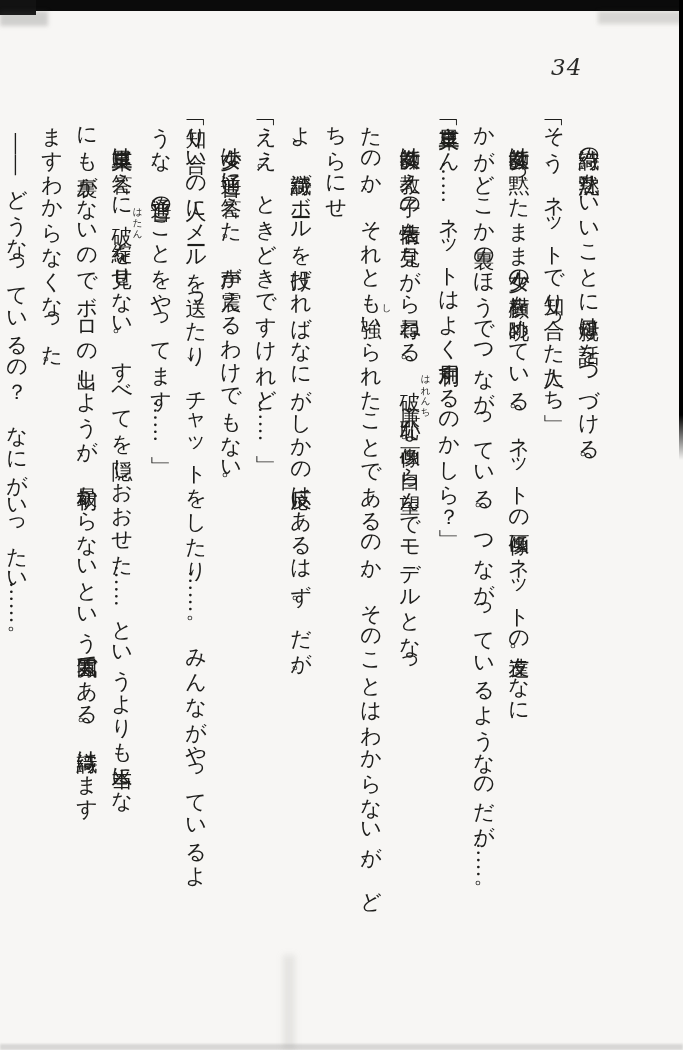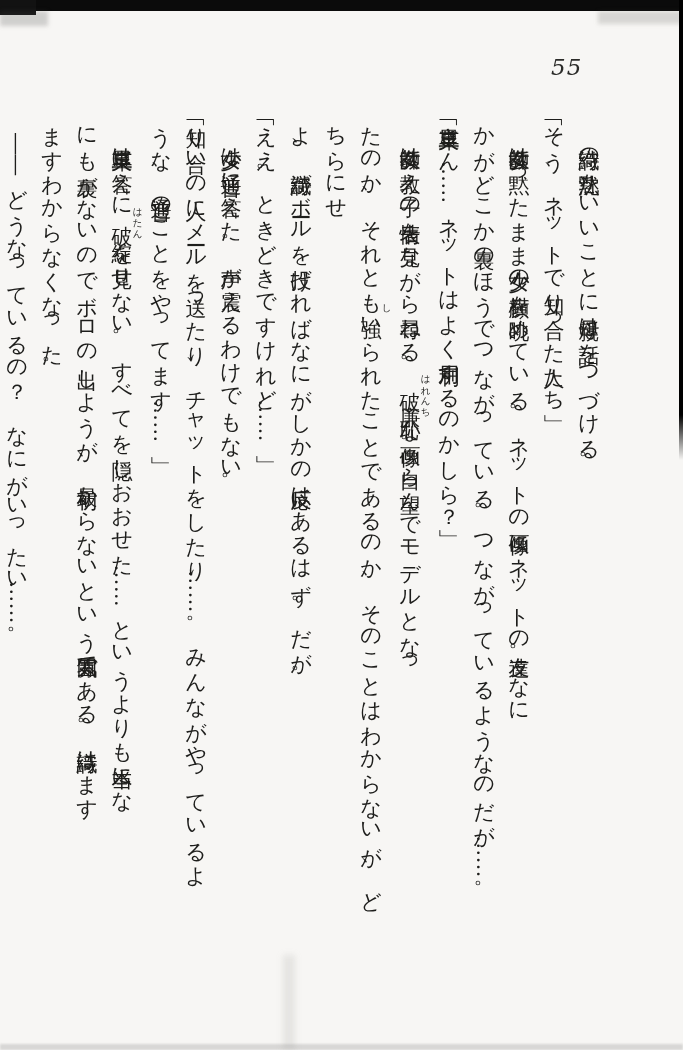--- a/index.html
+++ b/index.html
@@ -99,21 +99,21 @@
 
 <div class="page">
   <div class="top-band"></div>
   <div class="top-blob-left"></div>
   <div class="top-smudge-left"></div>
   <div class="top-smudge-right"></div>
   <div class="right-line"></div>
   <div class="bottom-band"></div>
   <div class="bottom-streak"></div>
 
-  <div class="page-number">55</div>
+  <div class="page-number">34</div>
 
   <div class="text-block" id="text-block">
       <p class="text-line indent">詩織の沈黙をいいことに母親は話をつづける。</p>
       <p class="text-line">「そう、ネットで知り合った人たち」</p>
       <p class="text-line indent">女教師は黙ったまま少女の横顔を眺めている。ネットの画像にネットの友達。なに</p>
       <p class="text-line">かがどこか裏のほうでつながっている。つながっているようなのだが……。</p>
       <p class="text-line">「真里菜さん……ネットはよく利用するのかしら？」</p>
       <p class="text-line indent">女教師は教え子の表情を見ながら尋ねる。<ruby>破廉恥<rt>はれんち</rt></ruby>な画像。自ら望んでモデルとなっ</p>
       <p class="text-line">たのか、それとも<ruby>強<rt>し</rt></ruby>いられたことであるのか、そのことはわからないが、どちらにせ</p>
       <p class="text-line">よ、詩織がボールを投げればなにがしかの反応はあるはず。だが。</p>

